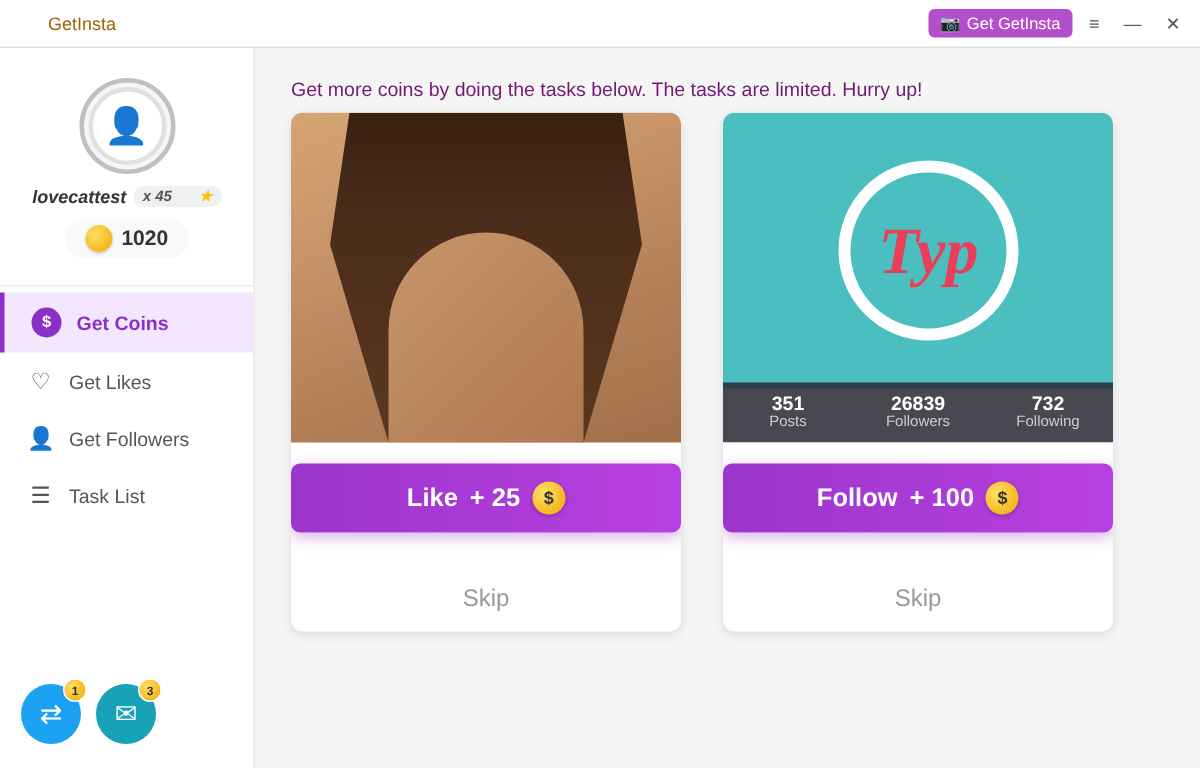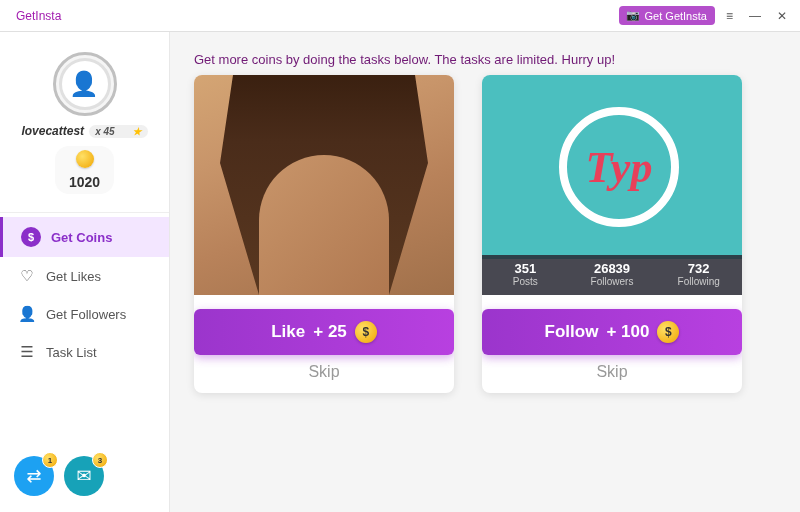--- a/index.html
+++ b/index.html
@@ -19,23 +19,23 @@
       align-items: center;
       justify-content: flex-end;
       background: #fff;
       height: 32px;
       border-bottom: 1px solid #e0e0e0;
       padding: 0 8px;
       gap: 6px;
     }
     .title-bar-app-name {
       margin-right: auto;
-      margin-left: 8px;
+      margin-left: 24px;
       font-size: 12px;
-      color: #a21caf;
+      color: #a16207;
     }
     .title-bar-btn {
       display: flex;
       align-items: center;
       justify-content: center;
       background: #b44fcb;
       color: #fff;
       border: none;
       border-radius: 4px;
       font-size: 11px;
@@ -118,29 +118,27 @@
       font-size: 10px;
       color: #555;
       display: flex;
       align-items: center;
       gap: 18px;
     }
     .star-icon { color: #ffc107; font-size: 10px; }
 
     .coins-row {
       display: flex;
-      align-items: center;
       gap: 6px;
       background: #f9f9f9;
       border-radius: 14px;
       padding: 4px 14px;
       font-size: 14px;
       font-weight: 700;
       color: #333;
-      flex-direction: column;
     }
     .coin-icon {
       width: 18px;
       height: 18px;
       border-radius: 50%;
       background: radial-gradient(circle at 35% 35%, #ffe066, #f0a500);
       display: inline-block;
       box-shadow: 0 1px 2px rgba(0,0,0,0.2);
     }
 
@@ -356,20 +354,21 @@
       color: #ccc;
       display: block;
     }
 
     .card-action {
       width: 100%;
       padding: 14px 0 4px;
       display: flex;
       flex-direction: column;
       align-items: center;
+      gap: 28px;
     }
 
     .action-btn {
       width: 100%;
       padding: 12px 0;
       border: none;
       border-radius: 6px;
       background: linear-gradient(90deg, #9b35cc, #b840e0);
       color: #fff;
       font-size: 17px;

